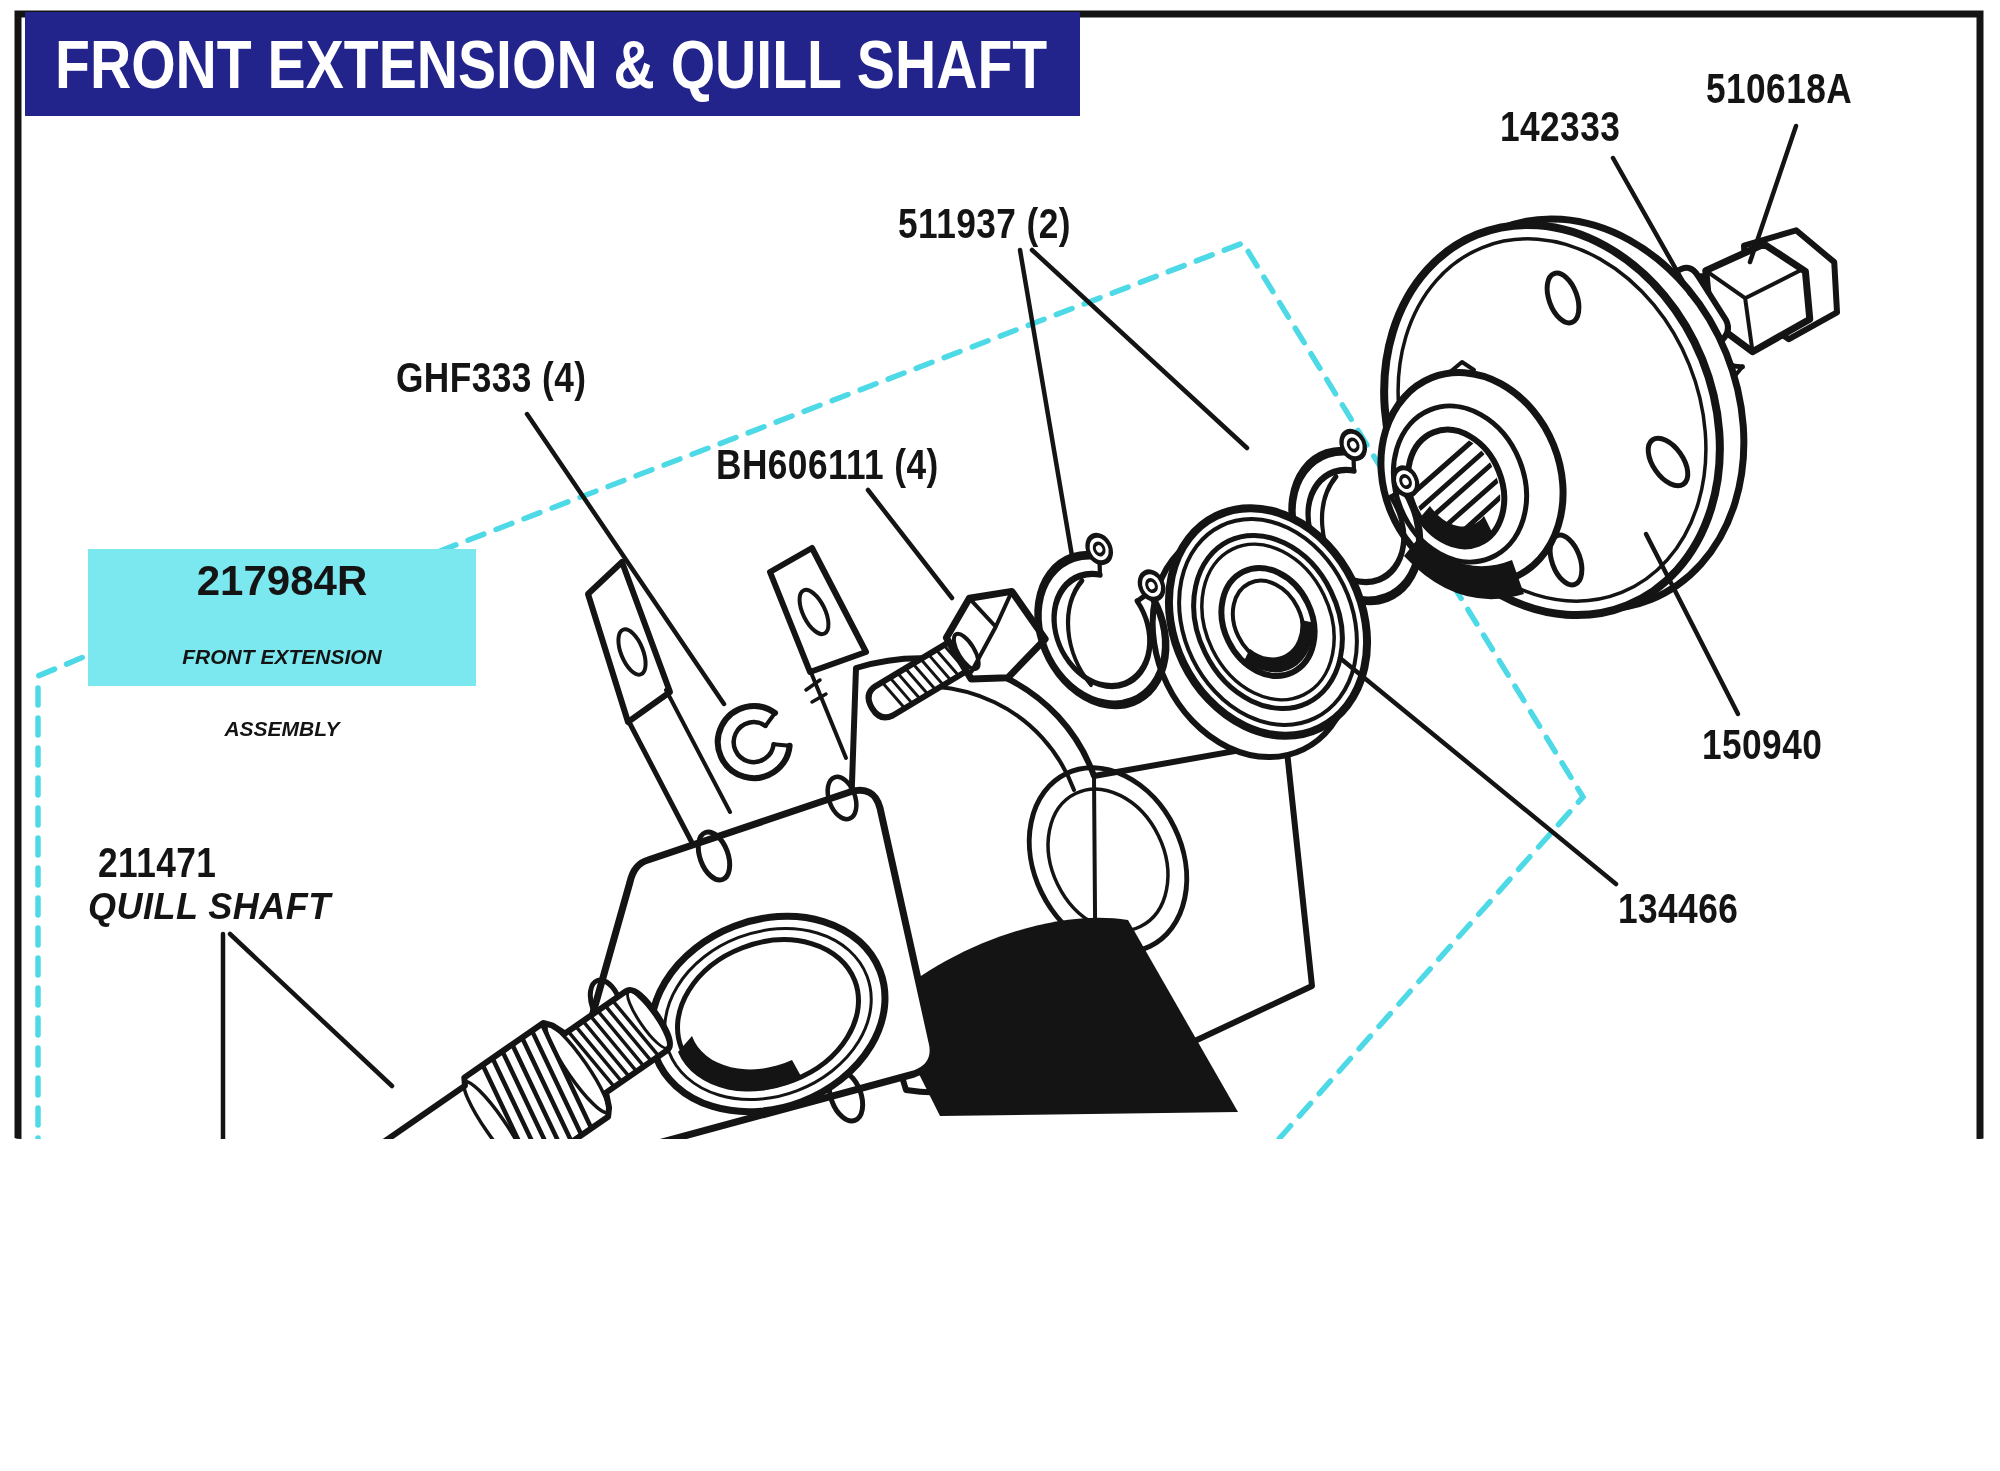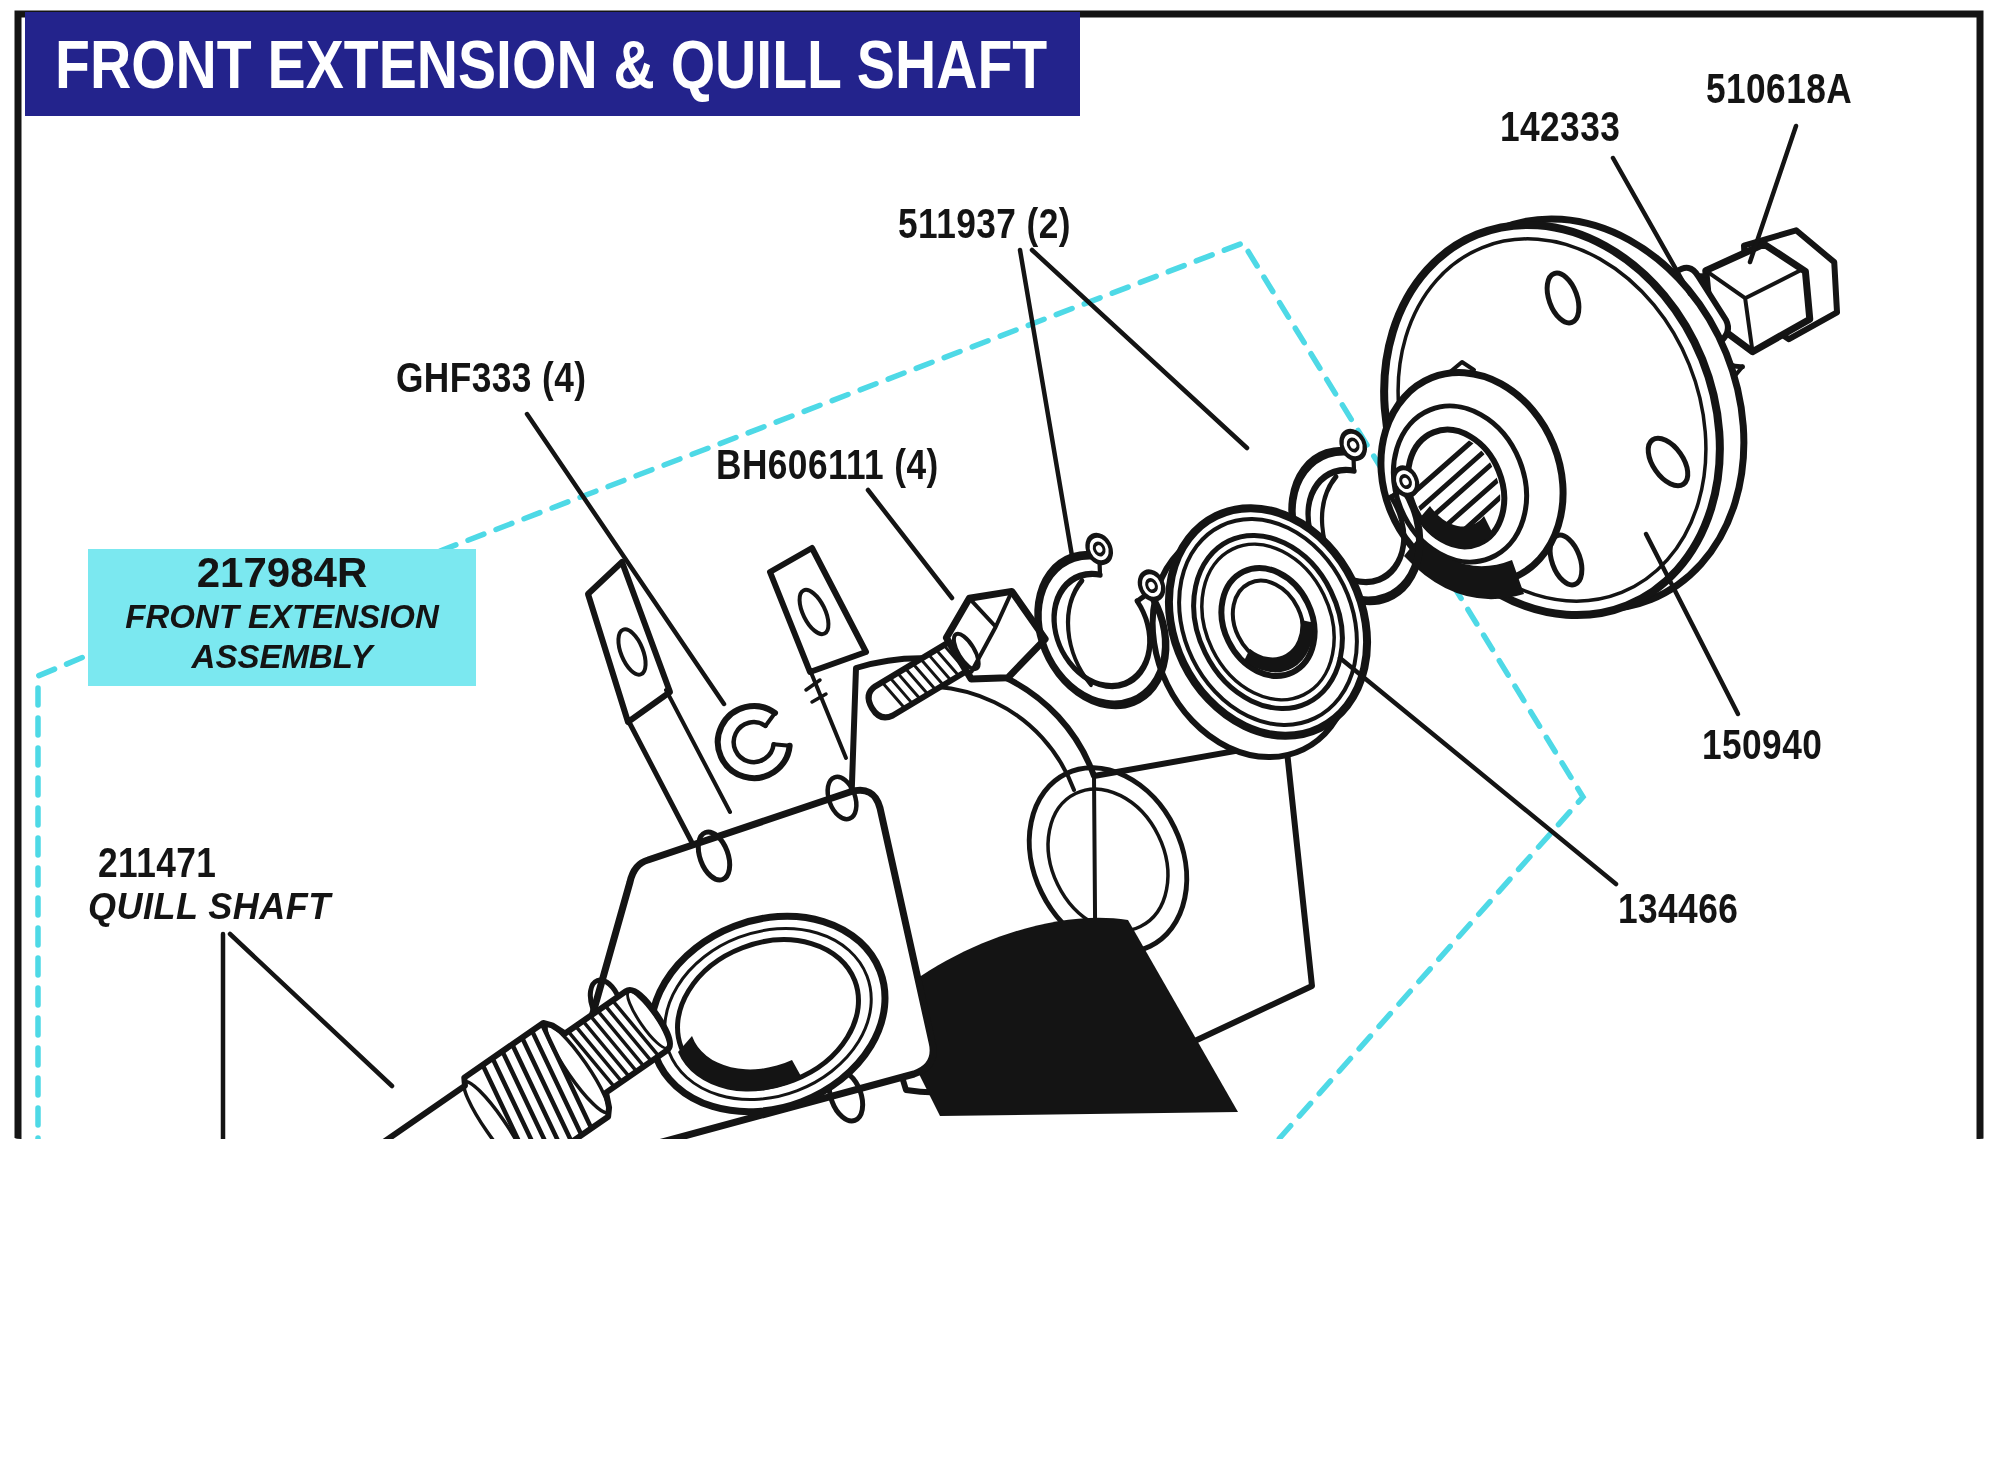--- a/index.html
+++ b/index.html
@@ -15,22 +15,22 @@
   .shadow{fill:var(--ink);stroke:none;}
   .plabel{position:absolute;white-space:nowrap;color:var(--ink);
     font-weight:bold;font-size:42px;transform:scaleX(.84);transform-origin:left top;letter-spacing:0.5px;}
   .plabel.italic{font-style:italic;font-size:36px;transform:none;}
   #title-bar{position:absolute;left:25px;top:12px;width:1055px;height:104px;
     background:var(--title-bar-bg);color:var(--title-text);display:flex;align-items:center;}
   #title-bar span{font-weight:bold;font-size:68px;letter-spacing:0px;
     transform:scaleX(.84);transform-origin:left center;margin-left:30px;white-space:nowrap;}
   #assembly-box{position:absolute;left:88px;top:549px;width:388px;height:137px;
     background:var(--assembly-box-bg);text-align:center;color:var(--ink);}
-  #assembly-box .pn{font-weight:bold;font-size:42px;line-height:48px;margin-top:0;}
-  #assembly-box .nm{font-weight:bold;font-style:italic;font-size:33px;line-height:40px;}
+  #assembly-box .pn{font-weight:bold;font-size:42px;line-height:48px;margin-top:8px;}
+  #assembly-box .nm{font-weight:bold;font-style:italic;font-size:21px;line-height:40px;margin-top:32px;}
 </style>
 </head>
 <body>
 
 <div id="stage">
 
   <svg id="art" width="2000" height="1471" viewBox="0 0 2000 1471">
 
     <defs>
       <clipPath id="buttclip">

